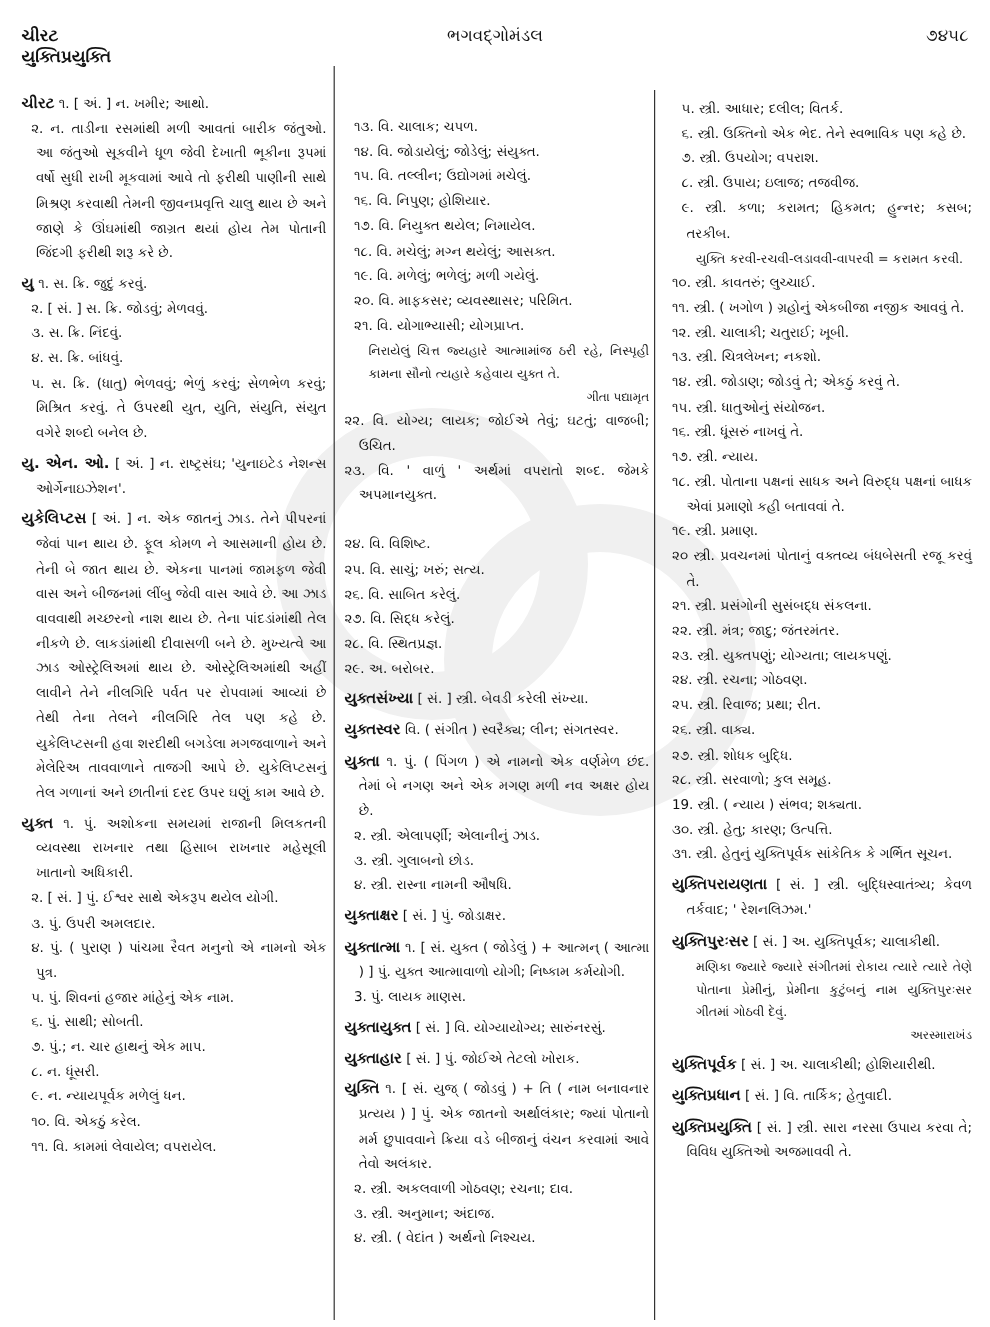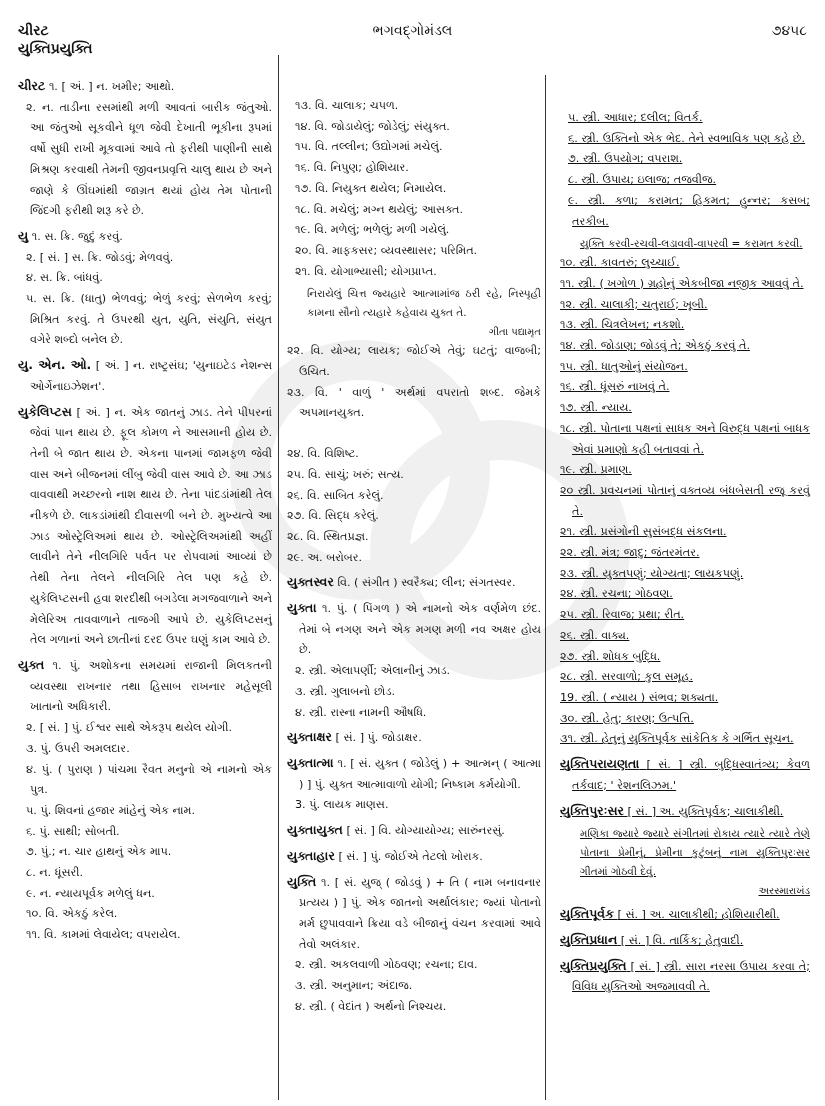--- a/index.html
+++ b/index.html
@@ -7,21 +7,21 @@
   .page { position: absolute; left: 0; top: 0; width: 825px; height: 1106px; }
   .watermark { position: absolute; left: 210px; top: 300px; width: 420px; height: 420px; pointer-events: none; }
   .header { position: absolute; top: 22px; left: 18px; right: 18px; height: 20px; font-size: 14px; font-weight: bold; }
   .header .left { position: absolute; left: 0; top: 0; }
   .header .center { position: absolute; left: 0; right: 0; text-align: center; top: 0; font-weight: normal; }
   .header .right { position: absolute; right: 0; top: 0; font-weight: normal; }
   .subheader { position: absolute; top: 40px; left: 18px; font-size: 14px; font-weight: bold; }
   .col { position: absolute; top: 76px; font-size: 11.2px; line-height: 20.7px; text-align: justify; }
   .col1 { left: 18px; width: 254px; }
   .col2 { left: 287px; width: 254px; top: 96px; }
-  .col3 { left: 560px; width: 250px; top: 108px; text-decoration: underline; }
+  .col3 { left: 560px; width: 250px; top: 81px; }
   .rule { position: absolute; width: 1px; background: #333; }
   .rule1 { left: 278px; top: 55px; height: 1045px; }
   .rule2 { left: 545px; top: 75px; height: 1025px; }
   .entry { margin: 0 0 4px 0; }
   .sub { margin: 0; padding-left: 12px; text-indent: -12px; }
   .headword { font-weight: bold; font-size: 12.5px; }
   .quote { margin: 2px 0 0 20px; font-size: 10.5px; line-height: 19px; }
   .quote .src { display: block; text-align: right; font-size: 10px; }
 </style>
 </head>
@@ -45,20 +45,21 @@
   <div class="rule rule2"></div>
 
   <div class="col col1" id="col0">
       <div class="entry">
         <p class="sub"><span class="headword">ચીરટ</span> <span>૧. [ અં. ] ન. ખમીર; આથો.</span></p>
         <p class="sub" style="padding-left: 12px; text-indent: -4px;"><span>૨. ન. તાડીના રસમાંથી મળી આવતાં બારીક જંતુઓ. આ જંતુઓ સૂકવીને ધૂળ જેવી દેખાતી ભૂકીના રૂપમાં વર્ષો સુધી રાખી મૂકવામાં આવે તો ફરીથી પાણીની સાથે મિશ્રણ કરવાથી તેમની જીવનપ્રવૃત્તિ ચાલુ થાય છે અને જાણે કે ઊંઘમાંથી જાગ્રત થયાં હોય તેમ પોતાની જિંદગી ફરીથી શરૂ કરે છે.</span></p>
       </div>
       <div class="entry">
         <p class="sub"><span class="headword">યુ</span> <span>૧. સ. ક્રિ. જુદું કરવું.</span></p>
         <p class="sub" style="padding-left: 12px; text-indent: -4px;"><span>૨. [ સં. ] સ. ક્રિ. જોડવું; મેળવવું.</span></p>
+        <p class="sub" style="padding-left: 12px; text-indent: -4px;"><span>૩. સ. ક્રિ. નિંદવું.</span></p>
         <p class="sub" style="padding-left: 12px; text-indent: -4px;"><span>૪. સ. ક્રિ. બાંધવું.</span></p>
         <p class="sub" style="padding-left: 12px; text-indent: -4px;"><span>૫. સ. ક્રિ. (ધાતુ) ભેળવવું; ભેળું કરવું; સેળભેળ કરવું; મિશ્રિત કરવું. તે ઉપરથી યુત, યુતિ, સંયુતિ, સંયુત વગેરે શબ્દો બનેલ છે.</span></p>
       </div>
       <div class="entry">
         <p class="sub"><span class="headword">યુ. એન. ઓ.</span> <span>[ અં. ] ન. રાષ્ટ્રસંઘ; 'યુનાઇટેડ નેશન્સ ઓર્ગેનાઇઝેશન'.</span></p>
       </div>
       <div class="entry">
         <p class="sub"><span class="headword">યુકેલિપ્ટસ</span> <span>[ અં. ] ન. એક જાતનું ઝાડ. તેને પીપરનાં જેવાં પાન થાય છે. ફૂલ કોમળ ને આસમાની હોય છે. તેની બે જાત થાય છે. એકના પાનમાં જામફળ જેવી વાસ અને બીજનમાં લીંબુ જેવી વાસ આવે છે. આ ઝાડ વાવવાથી મચ્છરનો નાશ થાય છે. તેના પાંદડાંમાંથી તેલ નીકળે છે. લાકડાંમાંથી દીવાસળી બને છે. મુખ્યત્વે આ ઝાડ ઓસ્ટ્રેલિઅમાં થાય છે. ઓસ્ટ્રેલિઅમાંથી અહીં લાવીને તેને નીલગિરિ પર્વત પર રોપવામાં આવ્યાં છે તેથી તેના તેલને નીલગિરિ તેલ પણ કહે છે. યુકેલિપ્ટસની હવા શરદીથી બગડેલા મગજવાળાને અને મેલેરિઅ તાવવાળાને તાજગી આપે છે. યુકેલિપ્ટસનું તેલ ગળાનાં અને છાતીનાં દરદ ઉપર ઘણું કામ આવે છે.</span></p>
       </div>
       <div class="entry">
@@ -88,20 +89,23 @@
         <p class="sub" style="padding-left: 12px; text-indent: -4px;"><span>૨૧. વિ. યોગાભ્યાસી; યોગપ્રાપ્ત.</span></p>
         <div class="quote"><span>નિરાયેલું ચિત્ત જ્યહારે આત્મામાંજ ઠરી રહે, નિસ્પૃહી કામના સૌનો ત્યહારે કહેવાય યુક્ત તે.</span><span class="src">ગીતા પદ્યામૃત</span></div>
         <p class="sub" style="padding-left: 12px; text-indent: -12px;"><span>૨૨. વિ. યોગ્ય; લાયક; જોઈએ તેવું; ઘટતું; વાજબી; ઉચિત.</span></p>
         <p class="sub" style="padding-left: 12px; text-indent: -12px;"><span>૨૩. વિ. ' વાળું ' અર્થમાં વપરાતો શબ્દ. જેમકે અપમાનયુક્ત.</span></p>
         <p class="sub" style="padding-left: 12px; text-indent: -12px; margin-top: 20px;"><span>૨૪. વિ. વિશિષ્ટ.</span></p>
         <p class="sub" style="padding-left: 12px; text-indent: -12px;"><span>૨૫. વિ. સાચું; ખરું; સત્ય.</span></p>
         <p class="sub" style="padding-left: 12px; text-indent: -12px;"><span>૨૬. વિ. સાબિત કરેલું.</span></p>
         <p class="sub" style="padding-left: 12px; text-indent: -12px;"><span>૨૭. વિ. સિદ્ધ કરેલું.</span></p>
         <p class="sub" style="padding-left: 12px; text-indent: -12px;"><span>૨૮. વિ. સ્થિતપ્રજ્ઞ.</span></p>
         <p class="sub" style="padding-left: 12px; text-indent: -12px;"><span>૨૯. અ. બરોબર.</span></p>
+      </div>
+      <div class="entry">
+        <p class="sub"><span class="headword">યુક્તસંખ્યા</span> <span>[ સં. ] સ્ત્રી. બેવડી કરેલી સંખ્યા.</span></p>
       </div>
       <div class="entry">
         <p class="sub"><span class="headword">યુક્તસ્વર</span> <span>વિ. ( સંગીત ) સ્વરૈક્ય; લીન; સંગતસ્વર.</span></p>
       </div>
       <div class="entry">
         <p class="sub"><span class="headword">યુક્તા</span> <span>૧. પું. ( પિંગળ ) એ નામનો એક વર્ણમેળ છંદ. તેમાં બે નગણ અને એક મગણ મળી નવ અક્ષર હોય છે.</span></p>
         <p class="sub" style="padding-left: 12px; text-indent: -4px;"><span>૨. સ્ત્રી. એલાપર્ણી; એલાનીનું ઝાડ.</span></p>
         <p class="sub" style="padding-left: 12px; text-indent: -4px;"><span>૩. સ્ત્રી. ગુલાબનો છોડ.</span></p>
         <p class="sub" style="padding-left: 12px; text-indent: -4px;"><span>૪. સ્ત્રી. રાસ્ના નામની ઔષધિ.</span></p>
       </div>

